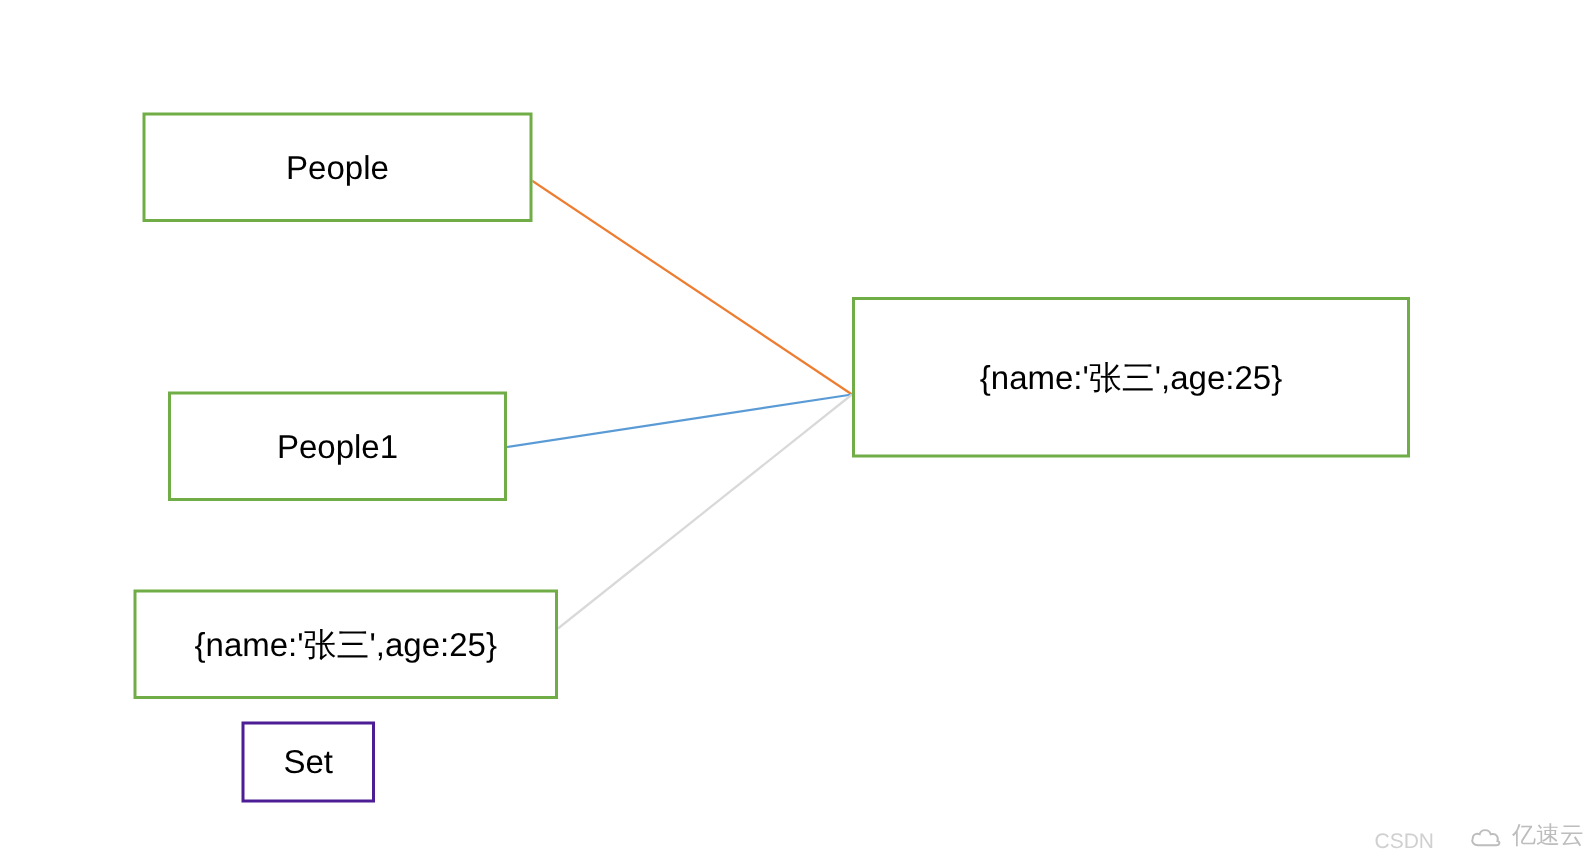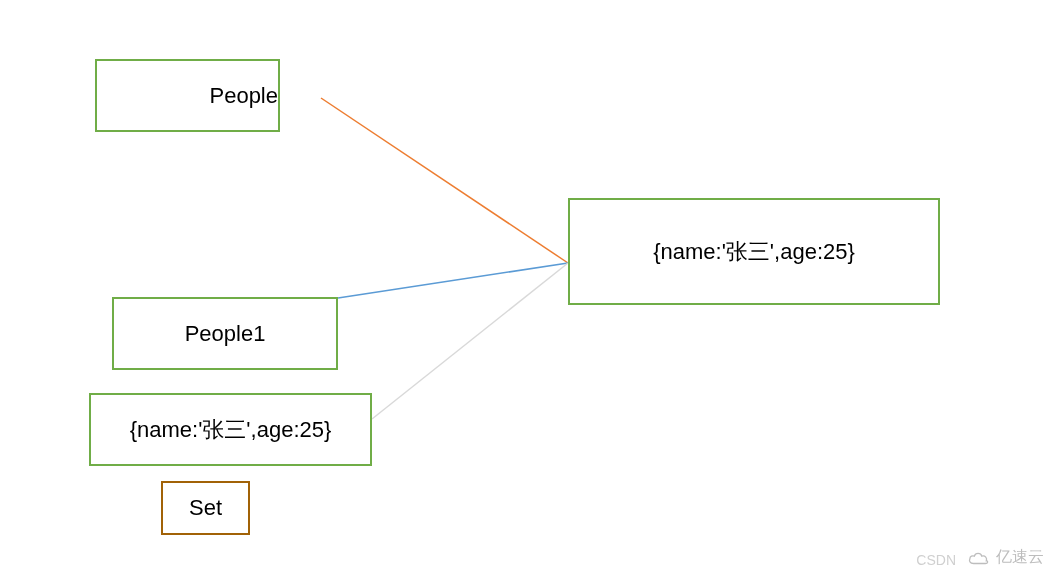--- a/index.html
+++ b/index.html
@@ -15,33 +15,33 @@
       position: absolute;
       border: 2px solid #70ad47;
       background: #ffffff;
       display: flex;
       align-items: center;
       justify-content: center;
       font-size: 22px;
       color: #000000;
     }
     .box-gray {
-      border: 2px solid #a16207;
+      border: 2px solid #4c1d95;
     }
     .svg-layer {
       position: absolute;
       top: 0;
       left: 0;
       width: 1056px;
       height: 574px;
       pointer-events: none;
     }
     .watermark-right {
       position: absolute;
-      right: 12px;
+      right: 0;
       bottom: 6px;
       display: flex;
       align-items: center;
       gap: 6px;
       color: #bdbdbd;
       font-size: 16px;
       text-align: center;
     }
     .watermark-left {
       position: absolute;
@@ -59,25 +59,25 @@
   </style>
 </head>
 <body>
 
 <svg class="svg-layer">
   <line x1="321" y1="98" x2="568" y2="263" stroke="#ed7d31" stroke-width="1.5"></line>
   <line x1="338" y1="298" x2="568" y2="263" stroke="#5b9bd5" stroke-width="1.5"></line>
   <line x1="372" y1="419" x2="568" y2="263" stroke="#d9d9d9" stroke-width="1.5"></line>
 </svg>
 
-<div class="box" style="left:95px; top:59px; width:185px; height:73px;justify-content:flex-end;">
+<div class="box" style="left:95px; top:75px; width:260px; height:73px;">
   <span>People</span>
 </div>
 
-<div class="box" style="left:112px; top:261px; width:226px; height:73px;margin-top:36px;">
+<div class="box" style="left:112px; top:261px; width:226px; height:73px;">
   <span>People1</span>
 </div>
 
 <div class="box" style="left:89px; top:393px; width:283px; height:73px;">
   <span>{name:'张三',age:25}</span>
 </div>
 
 <div class="box" style="left:568px; top:198px; width:372px; height:107px;">
   <span>{name:'张三',age:25}</span>
 </div>

